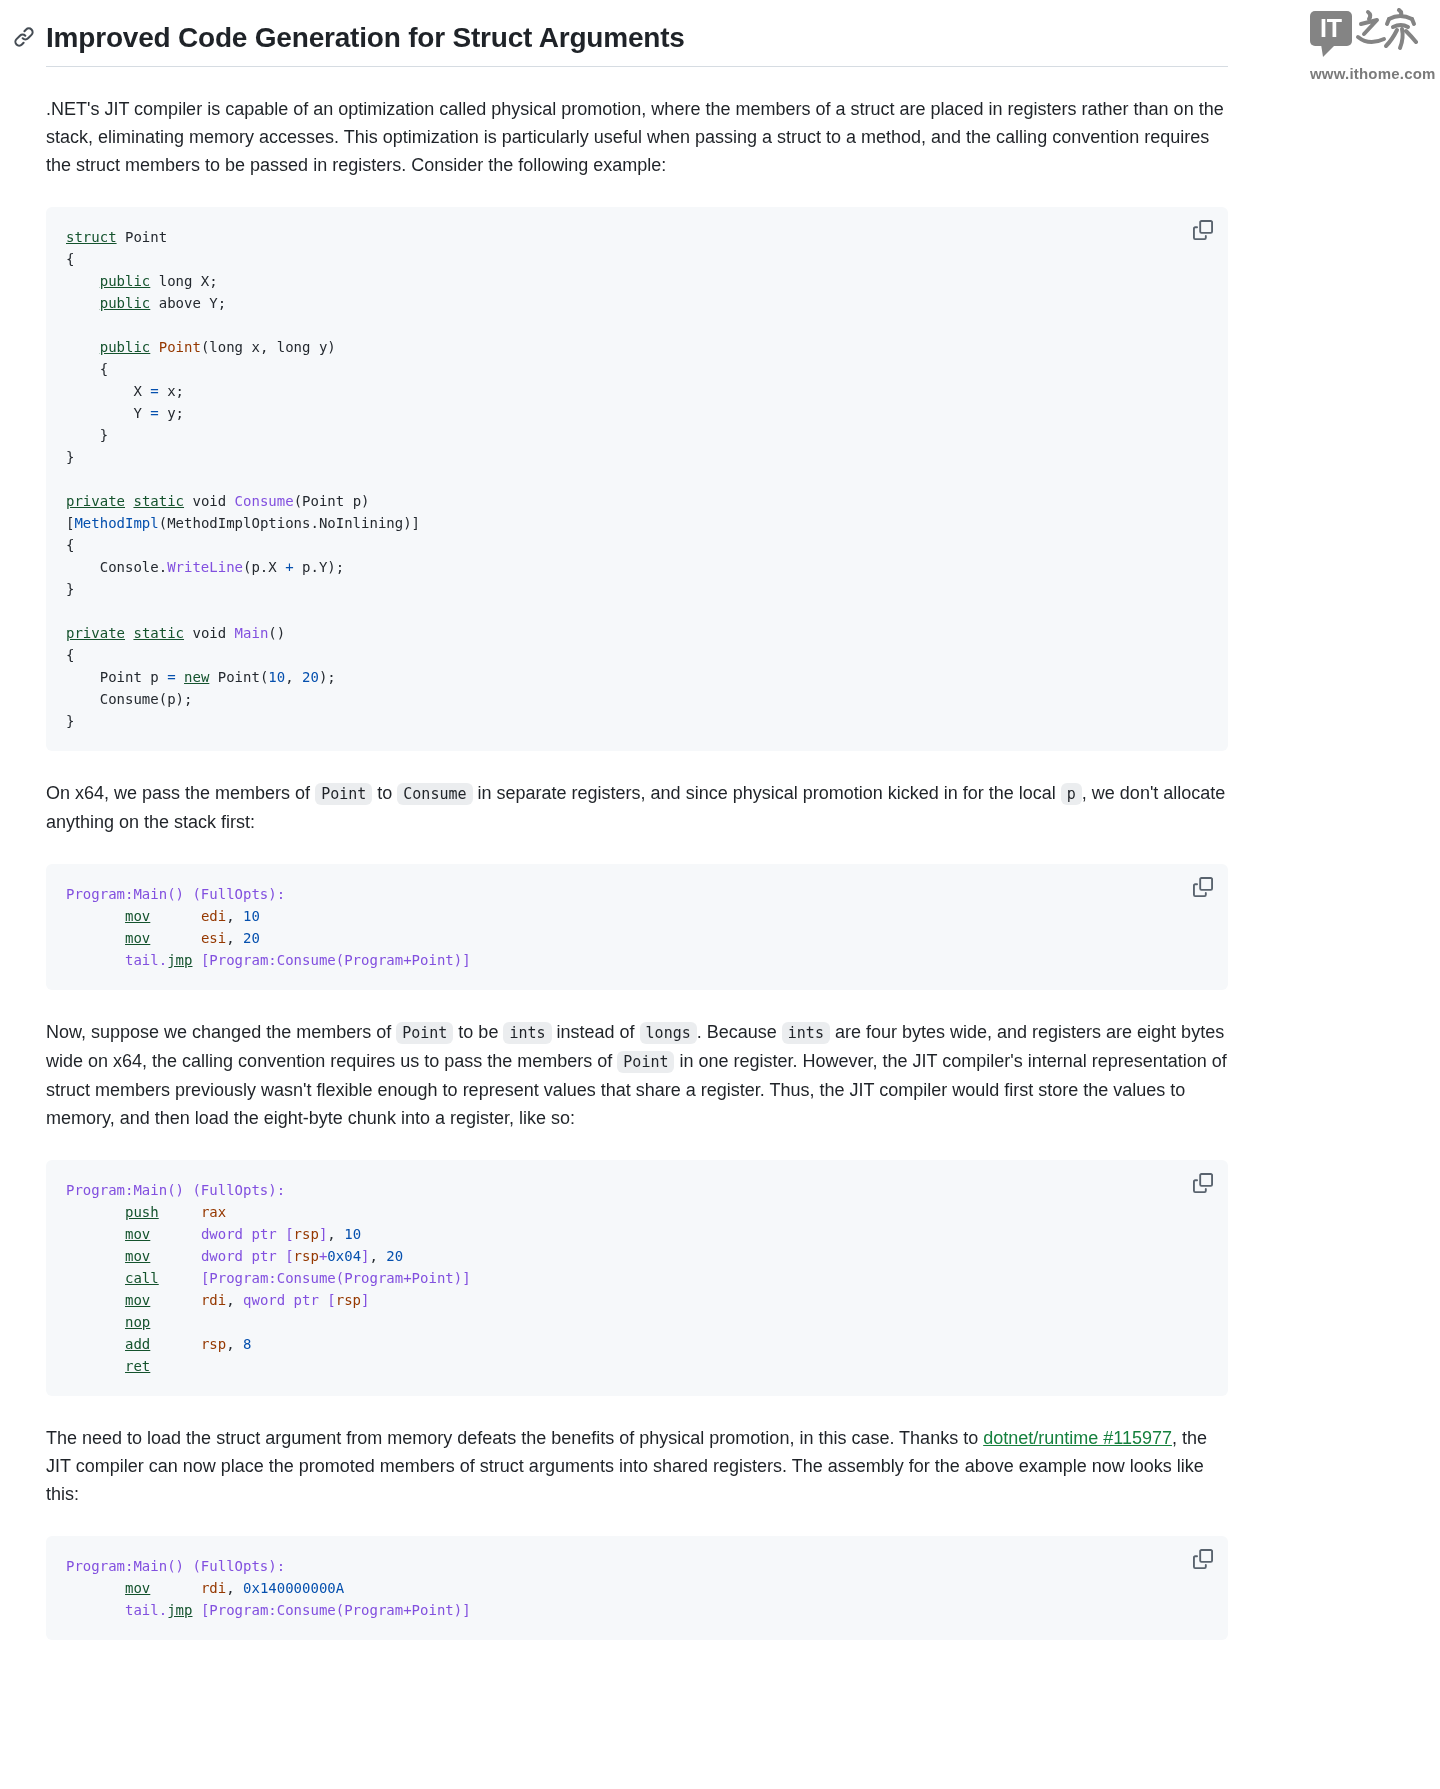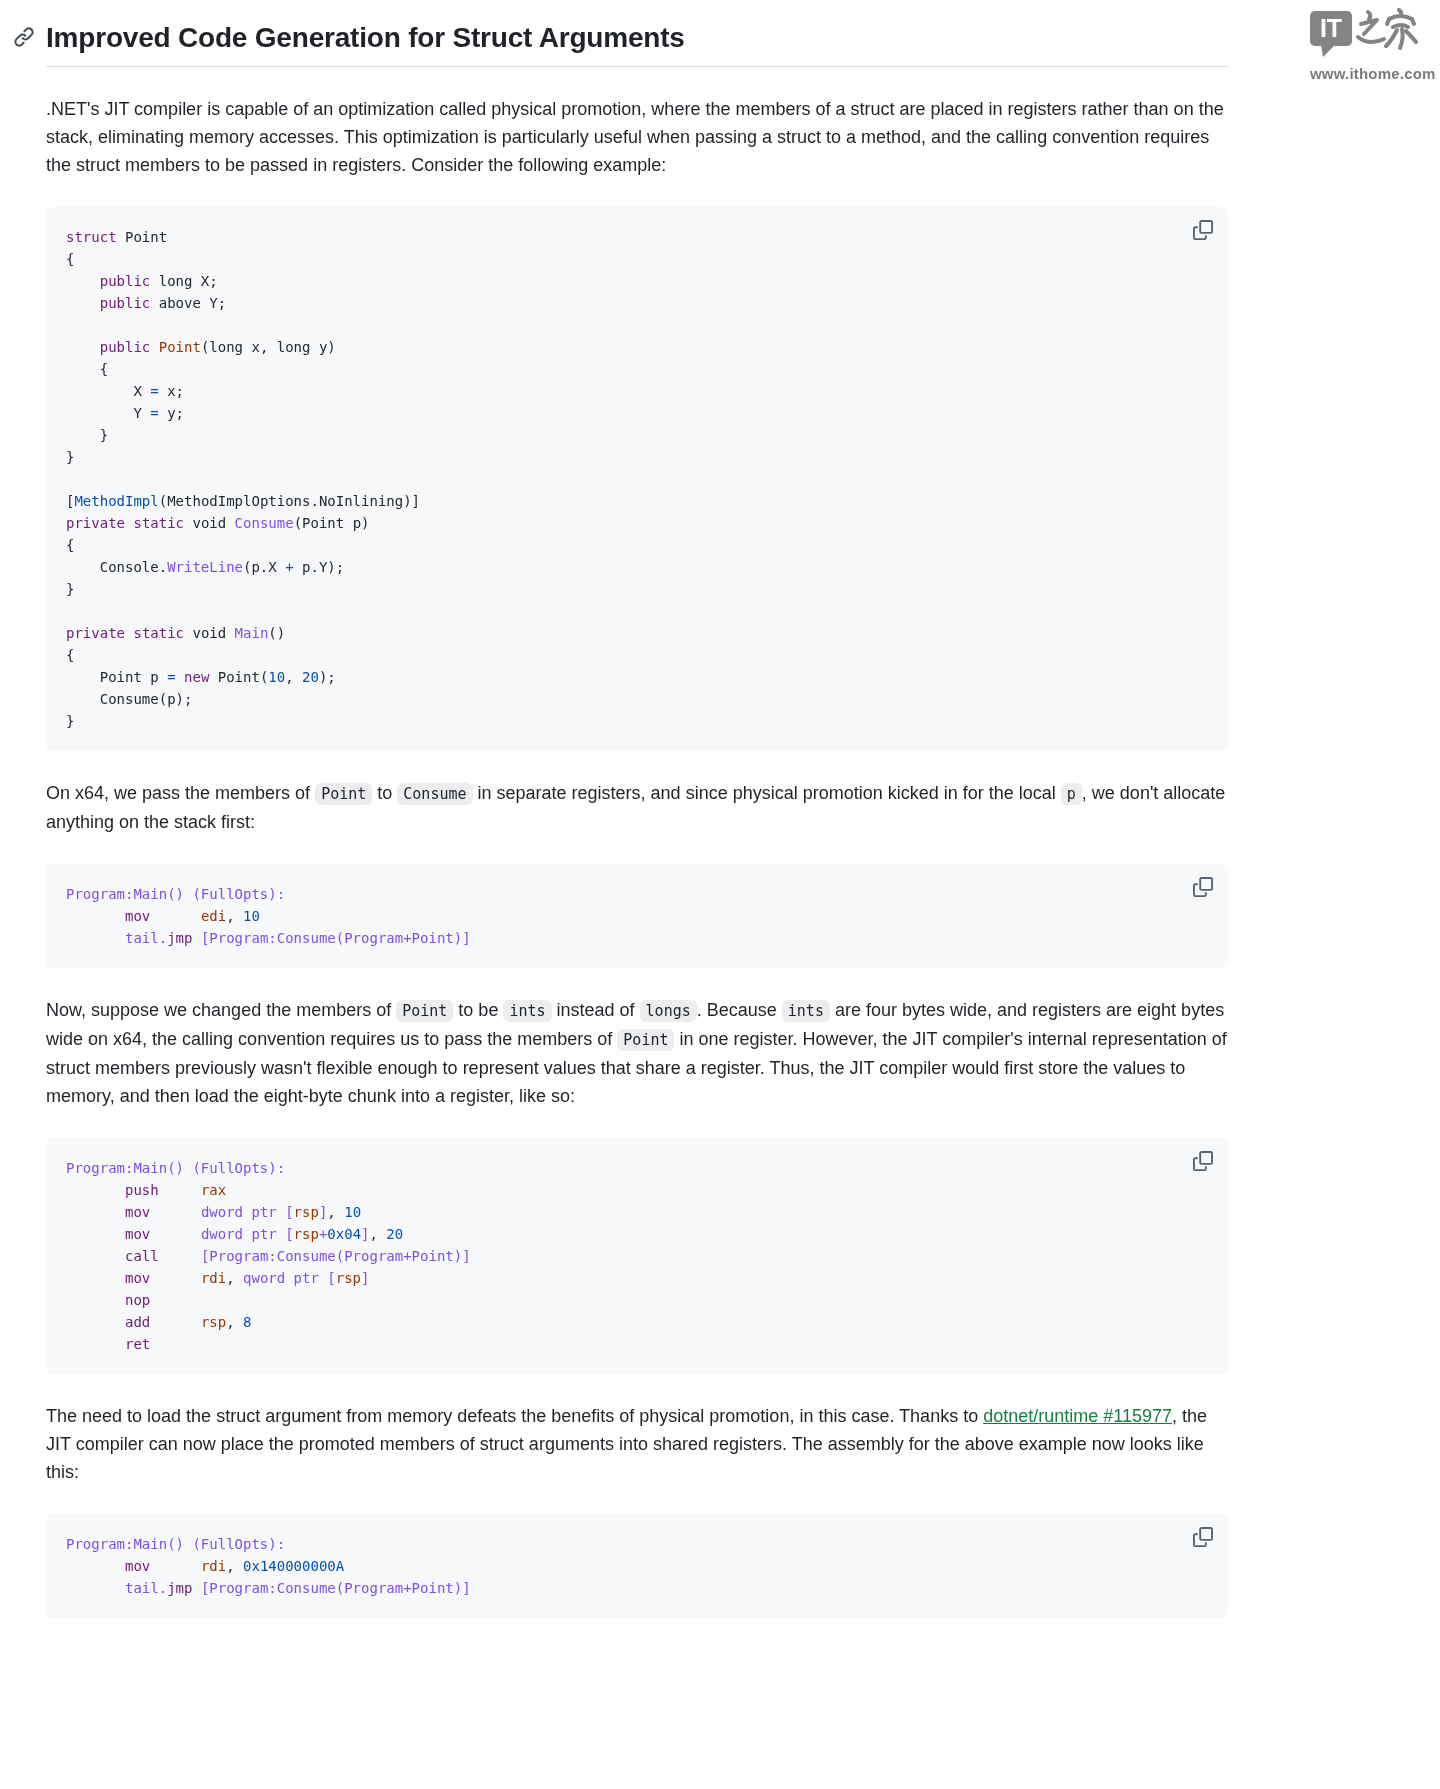--- a/index.html
+++ b/index.html
@@ -62,21 +62,21 @@
     border-radius: 6px;
     padding: 19px 20px;
     margin: 26px 0;
   }
   .code-lines { margin: 0; }
   .code-line {
     font-family: "DejaVu Sans Mono", "Liberation Mono", monospace;
     font-size: 14px; line-height: 22px; white-space: pre;
   }
   .tok-p { color: #24292f; }
-  .tok-k { color: #701a75; }   
+  .tok-k { color: #14532d; text-decoration: underline; }   
   .tok-f { color: #8250df; }   
   .tok-n { color: #0550ae; }   
   .tok-v { color: #953800; }   
   .copy-button {
     position: absolute; top: 11px; right: 13px;
     background: transparent; border: none; padding: 2px; margin: 0;
     cursor: pointer; line-height: 0;
   }
 </style>
 </head>
@@ -129,22 +129,22 @@
           <div class="code-line"><span class="tok-p">    </span><span class="tok-k">public</span><span class="tok-p"> long X;</span></div>
           <div class="code-line"><span class="tok-p">    </span><span class="tok-k">public</span><span class="tok-p"> above Y;</span></div>
           <div class="code-line">&nbsp;</div>
           <div class="code-line"><span class="tok-p">    </span><span class="tok-k">public</span><span class="tok-p"> </span><span class="tok-v">Point</span><span class="tok-p">(long x, long y)</span></div>
           <div class="code-line"><span class="tok-p">    {</span></div>
           <div class="code-line"><span class="tok-p">        X </span><span class="tok-n">=</span><span class="tok-p"> x;</span></div>
           <div class="code-line"><span class="tok-p">        Y </span><span class="tok-n">=</span><span class="tok-p"> y;</span></div>
           <div class="code-line"><span class="tok-p">    }</span></div>
           <div class="code-line"><span class="tok-p">}</span></div>
           <div class="code-line">&nbsp;</div>
+          <div class="code-line"><span class="tok-k">private</span><span class="tok-p"> </span><span class="tok-k">static</span><span class="tok-p"> void </span><span class="tok-f">Consume</span><span class="tok-p">(Point p)</span></div>
           <div class="code-line"><span class="tok-p">[</span><span class="tok-n">MethodImpl</span><span class="tok-p">(MethodImplOptions.NoInlining)]</span></div>
-          <div class="code-line"><span class="tok-k">private</span><span class="tok-p"> </span><span class="tok-k">static</span><span class="tok-p"> void </span><span class="tok-f">Consume</span><span class="tok-p">(Point p)</span></div>
           <div class="code-line"><span class="tok-p">{</span></div>
           <div class="code-line"><span class="tok-p">    Console.</span><span class="tok-f">WriteLine</span><span class="tok-p">(p.X </span><span class="tok-n">+</span><span class="tok-p"> p.Y);</span></div>
           <div class="code-line"><span class="tok-p">}</span></div>
           <div class="code-line">&nbsp;</div>
           <div class="code-line"><span class="tok-k">private</span><span class="tok-p"> </span><span class="tok-k">static</span><span class="tok-p"> void </span><span class="tok-f">Main</span><span class="tok-p">()</span></div>
           <div class="code-line"><span class="tok-p">{</span></div>
           <div class="code-line"><span class="tok-p">    Point p </span><span class="tok-n">=</span><span class="tok-p"> </span><span class="tok-k">new</span><span class="tok-p"> Point(</span><span class="tok-n">10</span><span class="tok-p">, </span><span class="tok-n">20</span><span class="tok-p">);</span></div>
           <div class="code-line"><span class="tok-p">    Consume(p);</span></div>
           <div class="code-line"><span class="tok-p">}</span></div>
         </div>
@@ -155,20 +155,21 @@
         </svg>
       </button>
     </div>
 
     <p class="body-paragraph">On x64, we pass the members of <code class="inline-code">Point</code> to <code class="inline-code">Consume</code> in separate registers, and since physical promotion kicked in for the local <code class="inline-code">p</code>, we don't allocate anything on the stack first:</p>
 
     <div class="code-block">
       <div class="code-lines">
           <div class="code-line"><span class="tok-f">Program:Main() (FullOpts):</span></div>
           <div class="code-line"><span class="tok-p">       </span><span class="tok-k">mov</span><span class="tok-p">      </span><span class="tok-v">edi</span><span class="tok-p">, </span><span class="tok-n">10</span></div>
+          <div class="code-line"><span class="tok-p">       </span><span class="tok-k">mov</span><span class="tok-p">      </span><span class="tok-v">esi</span><span class="tok-p">, </span><span class="tok-n">20</span></div>
           <div class="code-line"><span class="tok-p">       </span><span class="tok-f">tail.</span><span class="tok-k">jmp</span><span class="tok-p"> </span><span class="tok-f">[Program:Consume(Program+Point)]</span></div>
         </div>
       <button class="copy-button">
         <svg width="20" height="20" viewBox="0 0 16 16" fill="#59636e" aria-hidden="true">
           <path d="M0 6.75C0 5.784.784 5 1.75 5h1.5a.75.75 0 0 1 0 1.5h-1.5a.25.25 0 0 0-.25.25v7.5c0 .138.112.25.25.25h7.5a.25.25 0 0 0 .25-.25v-1.5a.75.75 0 0 1 1.5 0v1.5A1.75 1.75 0 0 1 9.25 16h-7.5A1.75 1.75 0 0 1 0 14.25Z"></path>
           <path d="M5 1.75C5 .784 5.784 0 6.75 0h7.5C15.216 0 16 .784 16 1.75v7.5A1.75 1.75 0 0 1 14.25 11h-7.5A1.75 1.75 0 0 1 5 9.25Zm1.75-.25a.25.25 0 0 0-.25.25v7.5c0 .138.112.25.25.25h7.5a.25.25 0 0 0 .25-.25v-7.5a.25.25 0 0 0-.25-.25Z"></path>
         </svg>
       </button>
     </div>
 

